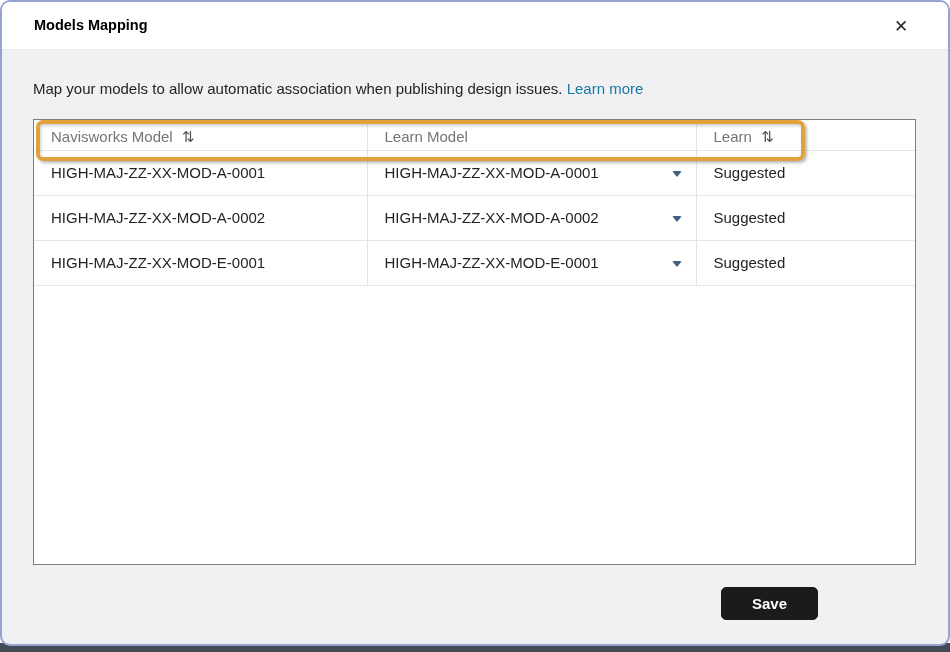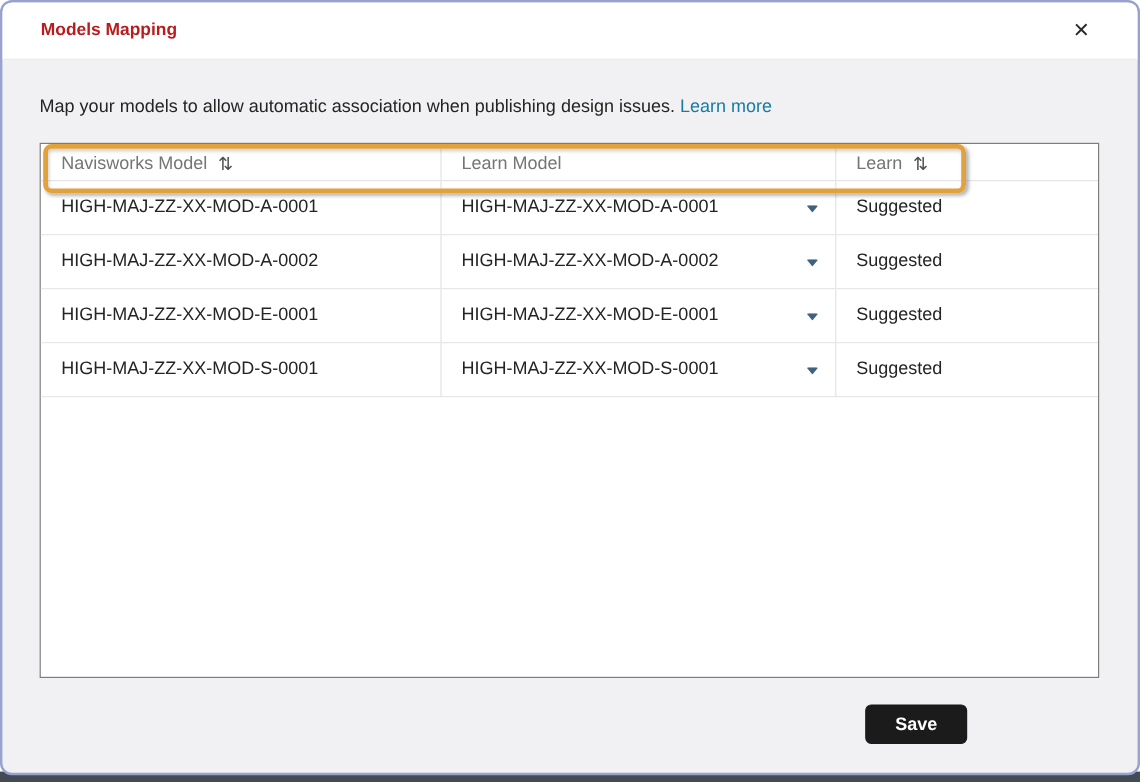--- a/index.html
+++ b/index.html
@@ -17,21 +17,21 @@
     position:absolute;left:0;top:0;width:950px;height:646px;
     box-sizing:border-box;border:2px solid #97a3ce;border-radius:10px;
     background:#f1f0f2;overflow:hidden;
   }
   .titlebar{
     position:absolute;left:0;top:0;right:0;height:47px;background:#ffffff;
     border-bottom:1px solid #ebebeb;
   }
   .title{
     position:absolute;left:32px;top:0;line-height:47px;margin:0;
-    font-size:14.5px;font-weight:bold;color:#b91c1c;
+    font-size:14.5px;font-weight:bold;color:#000000;
   }
   .close-btn{
     position:absolute;right:32px;top:9px;width:30px;height:30px;
     background:transparent;border:none;cursor:pointer;
     font-size:17px;color:#2b2b2b;line-height:30px;text-align:center;padding:0;
     font-family:"DejaVu Sans",sans-serif;font-weight:400;
   }
   .desc{
     position:absolute;left:31px;top:78px;margin:0;font-size:15px;color:#242424;
   }
@@ -70,21 +70,21 @@
     box-sizing:border-box;border:4px solid #e2a23b;border-radius:7px;
     pointer-events:none;
     box-shadow:2px 2px 3px rgba(100,100,100,0.45), inset 1px 2px 3px rgba(120,120,120,0.35);
   }
   .btn{
     position:absolute;top:585px;height:33px;box-sizing:border-box;
     border-radius:5px;font-size:15px;cursor:pointer;
     font-family:"Liberation Sans","DejaVu Sans",sans-serif;
   }
   .btn-save{
-    left:719px;width:85px;background:#1b1b1b;color:#ffffff;border:1px solid #1b1b1b;
+    left:719px;width:97px;background:#1b1b1b;color:#ffffff;border:1px solid #1b1b1b;
     font-weight:bold;
   }
   .btn-cancel{
     left:831px;width:85px;background:#ffffff;color:#1b1b1b;border:1px solid #ababab;
     font-weight:bold;
   }
 </style>
 </head>
 <body>
 
@@ -130,25 +130,20 @@
           <tr>
             <td class="sep">HIGH-MAJ-ZZ-XX-MOD-A-0002</td>
             <td class="sep dropdown-cell"><span>HIGH-MAJ-ZZ-XX-MOD-A-0002</span><span class="caret"></span></td>
             <td>Suggested</td>
           </tr>
           <tr>
             <td class="sep">HIGH-MAJ-ZZ-XX-MOD-E-0001</td>
             <td class="sep dropdown-cell"><span>HIGH-MAJ-ZZ-XX-MOD-E-0001</span><span class="caret"></span></td>
             <td>Suggested</td>
           </tr>
-          <tr>
-            <td class="sep">HIGH-MAJ-ZZ-XX-MOD-S-0001</td>
-            <td class="sep dropdown-cell"><span>HIGH-MAJ-ZZ-XX-MOD-S-0001</span><span class="caret"></span></td>
-            <td>Suggested</td>
-          </tr>
         </tbody>
     </table>
     <div class="annotation"></div>
   </div>
 
   <button class="btn btn-save">Save</button>
 
 </div>
 
 </body></html>

